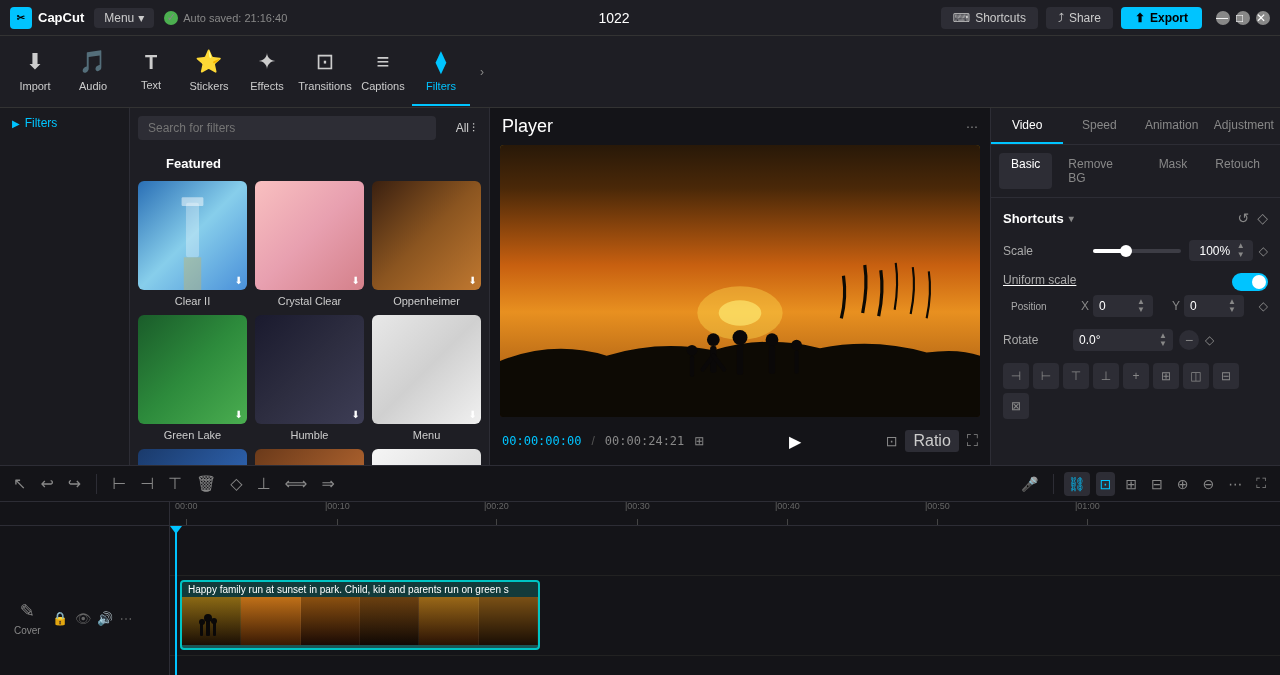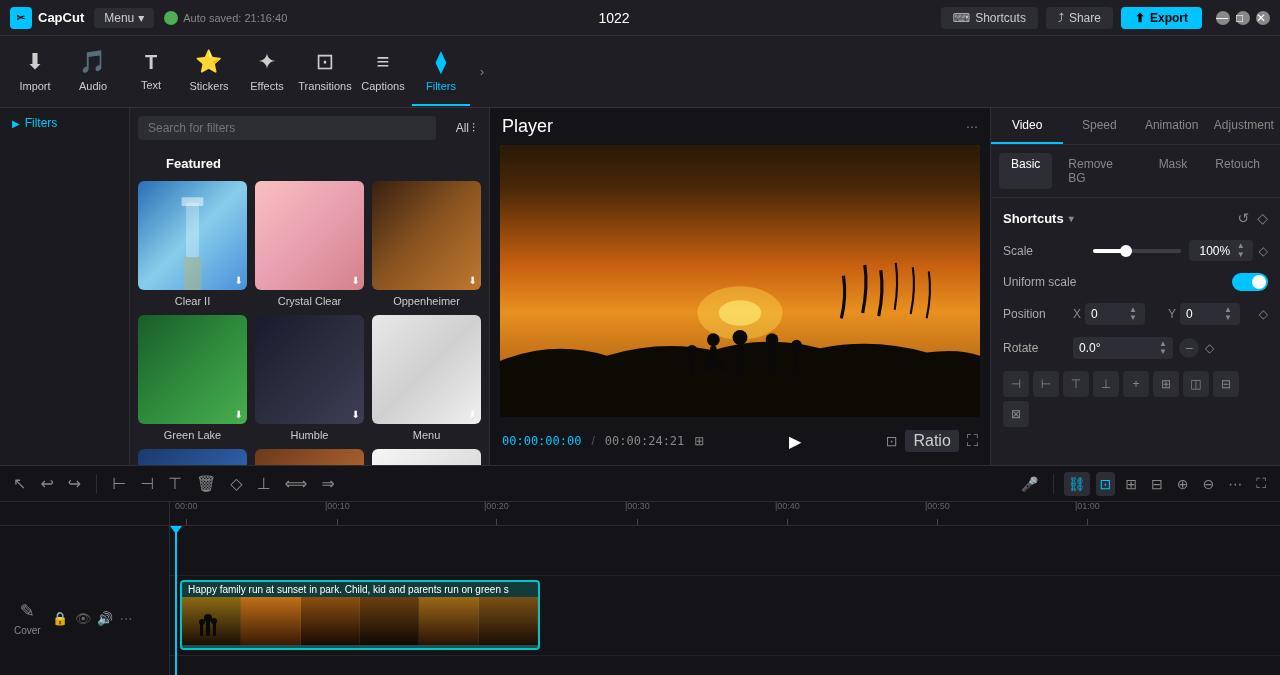--- a/index.html
+++ b/index.html
@@ -104,27 +104,27 @@
     .prop-slider-wrap { flex: 1; position: relative; height: 20px; display: flex; align-items: center; }
     .prop-slider { width: 100%; height: 4px; background: #3d3d45; border-radius: 2px; position: relative; }
     .prop-slider-fill { height: 100%; background: #fff; border-radius: 2px; width: 38%; }
     .prop-slider-thumb { width: 12px; height: 12px; background: #fff; border-radius: 50%; position: absolute; top: -4px; left: calc(38% - 6px); }
     .prop-value { display: flex; align-items: center; background: #2d2d35; border-radius: 4px; padding: 2px 6px; margin-left: 8px; }
     .prop-val-text { color: #fff; font-size: 12px; min-width: 40px; text-align: center; }
     .prop-steppers { display: flex; flex-direction: column; gap: 1px; }
     .prop-step { background: none; border: none; color: #888; cursor: pointer; font-size: 8px; padding: 0 2px; line-height: 1; }
     .prop-diamond { color: #888; cursor: pointer; font-size: 12px; margin-left: 6px; }
 
-    .toggle-row { display: flex; align-items: center; margin-bottom: 12px; }
+    .toggle-row { display: flex; align-items: flex-start; margin-bottom: 4px; text-decoration: underline; }
     .toggle-label { color: #aaa; font-size: 12px; flex: 1; }
     .toggle { width: 36px; height: 18px; background: #00c4ff; border-radius: 9px; position: relative; cursor: pointer; }
     .toggle-thumb { width: 14px; height: 14px; background: #fff; border-radius: 50%; position: absolute; top: 2px; right: 2px; }
 
     .position-row { display: flex; align-items: center; margin-bottom: 12px; }
-    .pos-label { color: #aaa; font-size: 12px; width: 70px; flex-shrink: 0; }
+    .pos-label { color: #aaa; font-size: 10px; width: 70px; flex-shrink: 0; margin-left: 8px; }
     .pos-inputs { display: flex; gap: 8px; flex: 1; }
     .pos-input-group { display: flex; align-items: center; gap: 4px; flex: 1; }
     .pos-axis { color: #888; font-size: 12px; }
     .pos-input { background: #2d2d35; border: none; border-radius: 4px; color: #fff; font-size: 12px; padding: 3px 6px; width: 60px; display: flex; align-items: center; justify-content: space-between; }
     .pos-step { display: flex; flex-direction: column; }
     .pos-diamond { color: #888; cursor: pointer; font-size: 12px; margin-left: 4px; }
 
     .rotate-row { display: flex; align-items: center; margin-bottom: 12px; }
     .rot-label { color: #aaa; font-size: 12px; width: 70px; flex-shrink: 0; }
     .rot-input-wrap { display: flex; align-items: center; background: #2d2d35; border-radius: 4px; padding: 3px 6px; gap: 4px; flex: 1; max-width: 100px; }

